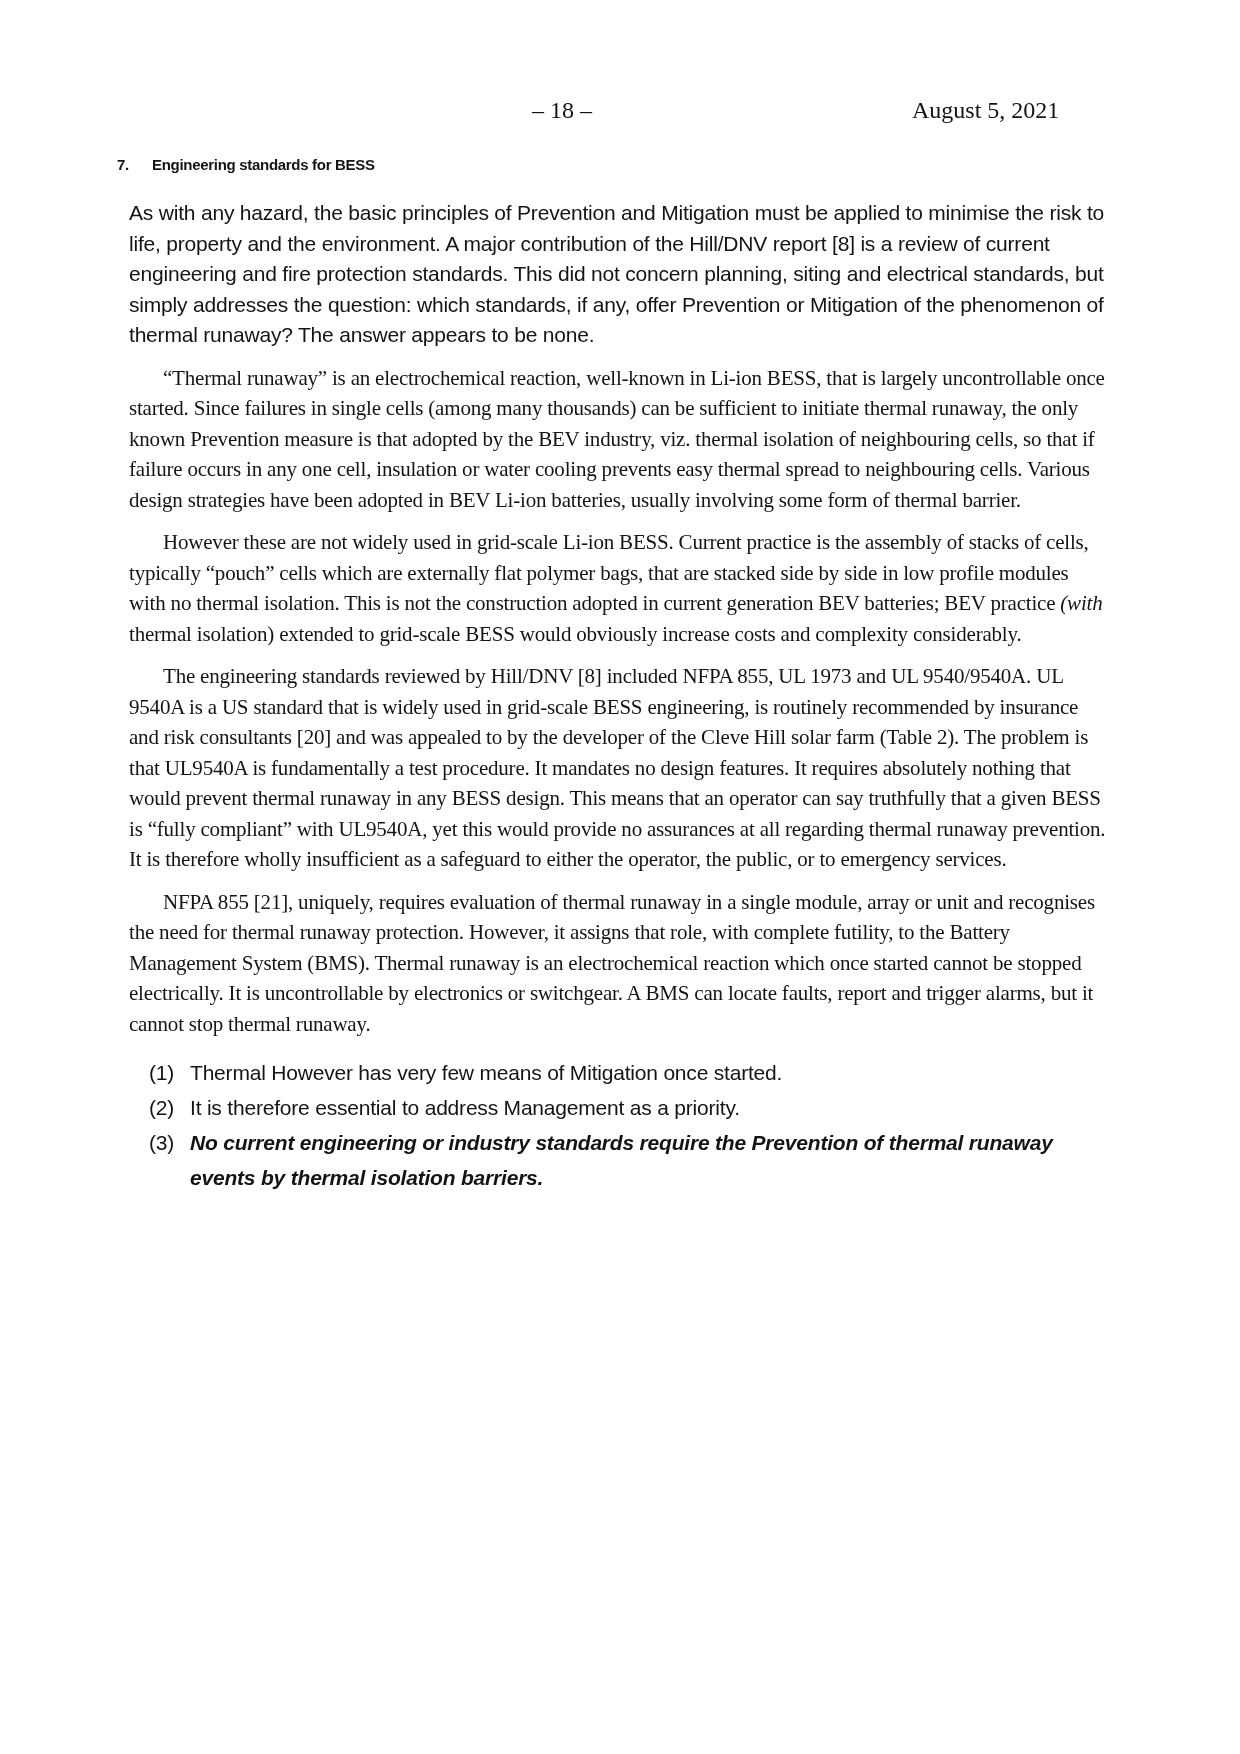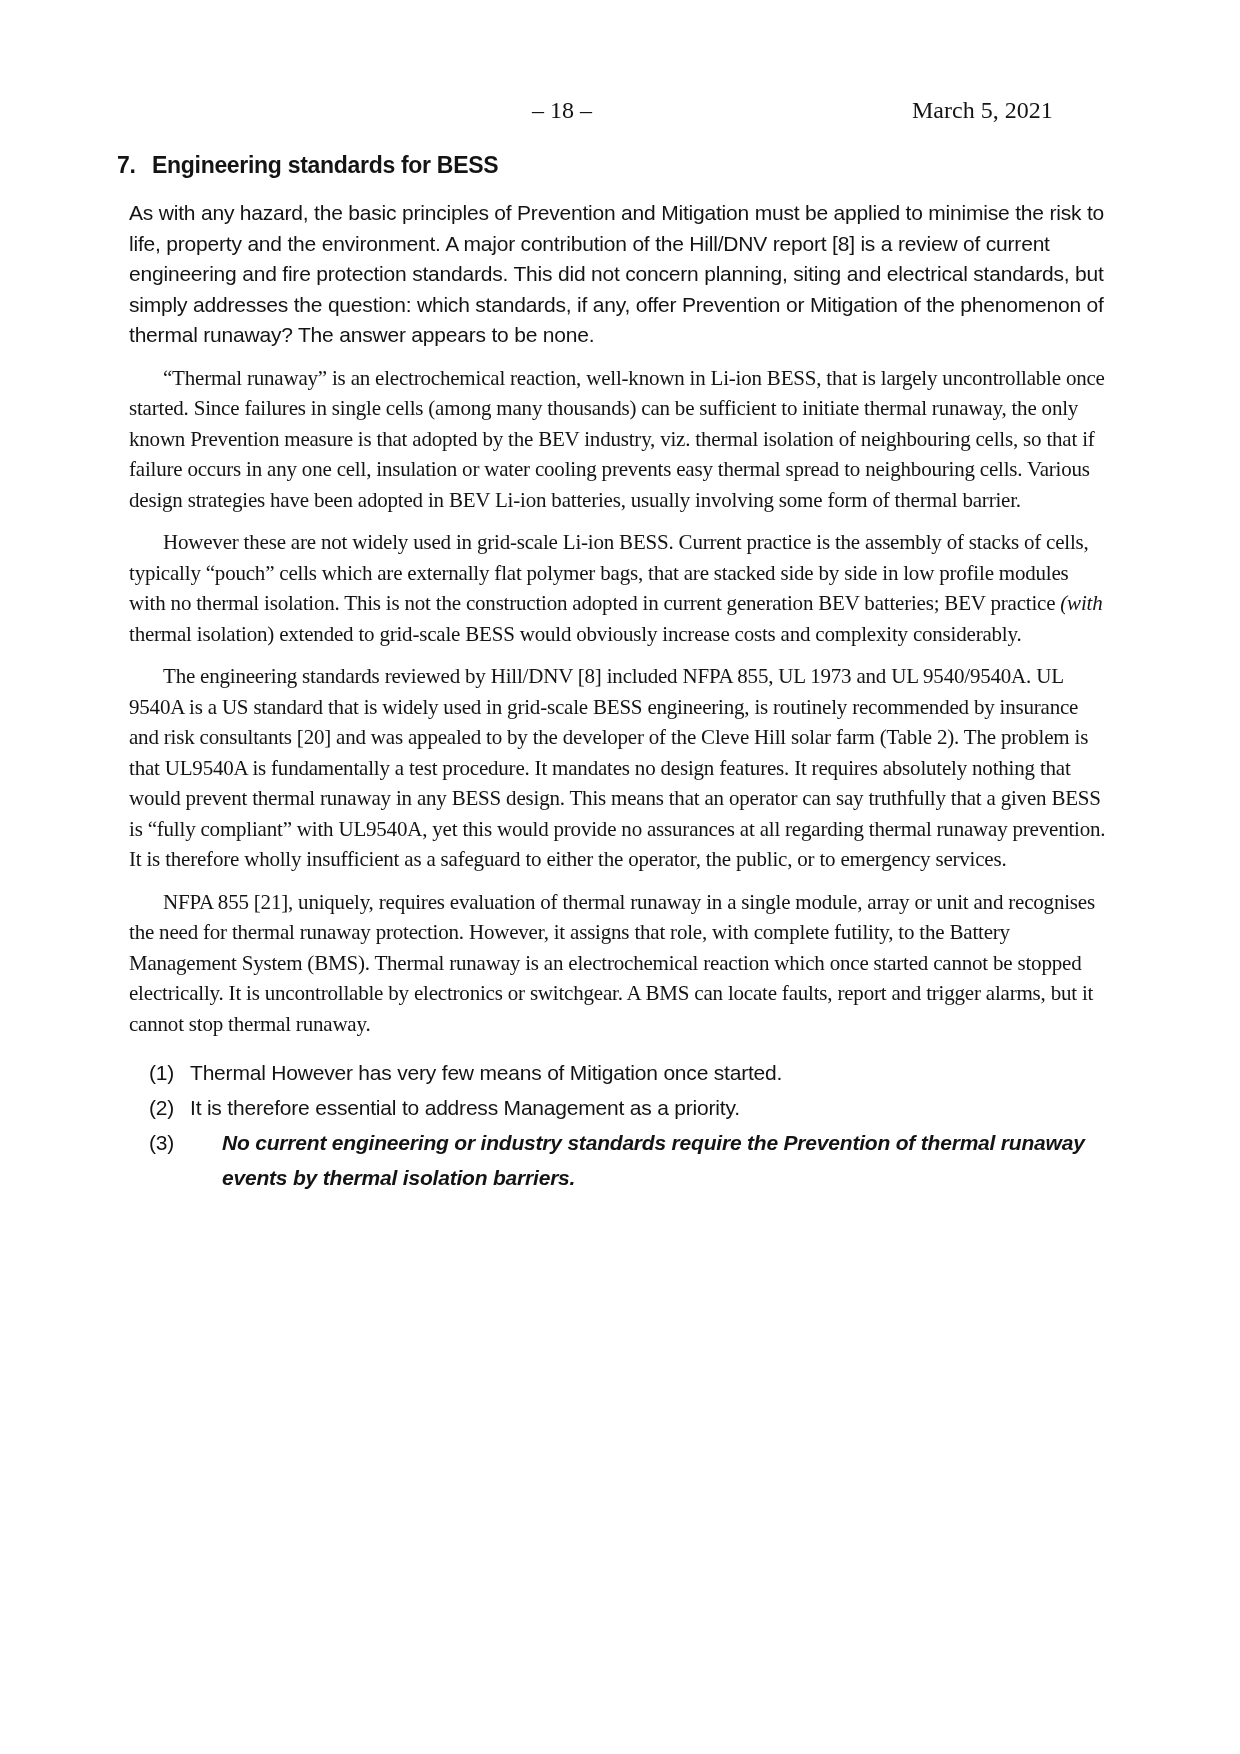--- a/index.html
+++ b/index.html
@@ -32,21 +32,21 @@
     line-height: 26px;
     white-space: nowrap;
   }
   .content {
     position: absolute;
     left: 117px;
     top: 150px;
     width: 990px;
   }
   .section-heading {
-    font-size: 23px;
+    font-size: 15px;
     font-weight: bold;
     letter-spacing: -0.3px;
     line-height: 30px;
     margin: 0 0 18px 0;
   }
   .section-heading .num {
     display: inline-block;
     width: 35px;
   }
   .body-para {
@@ -68,36 +68,35 @@
   }
   .list-item .marker {
     flex: none;
     margin-left: 32px;
     width: 41px;
   }
   .list-item .item-text { flex: 1; }
   .emphatic {
     font-weight: bold;
     font-style: italic;
-    margin-left: 32px;
   }
   .closing-para {
     margin-top: 24px;
     margin-bottom: 0;
   }
   em { font-style: italic; }
 </style>
 </head>
 <body>
 
 <div class="page">
 
   <div class="page-header-number">– 18 –</div>
 
-  <div class="page-header-date">March 5, 2021</div>
+  <div class="page-header-date">August 5, 2021</div>
 
   <div class="content">
 
     <div class="section-heading">
       <span class="num">7.</span><span>Engineering standards for BESS</span>
     </div>
 
     <p class="body-para">As with any hazard, the basic principles of Prevention and Mitigation must be applied to minimise the risk to life, property and the environment. A major contribution of the Hill/DNV report [8] is a review of current engineering and fire protection standards. This did not concern planning, siting and electrical standards, but simply addresses the question: which standards, if any, offer Prevention or Mitigation of the phenomenon of thermal runaway? The answer appears to be none.</p>
 
     <p class="body-para indent">“Thermal runaway” is an electrochemical reaction, well-known in Li-ion BESS, that is largely uncontrollable once started. Since failures in single cells (among many thousands) can be sufficient to initiate thermal runaway, the only known Prevention measure is that adopted by the BEV industry, viz. thermal isolation of neighbouring cells, so that if failure occurs in any one cell, insulation or water cooling prevents easy thermal spread to neighbouring cells. Various design strategies have been adopted in BEV Li-ion batteries, usually involving some form of thermal barrier.</p>

